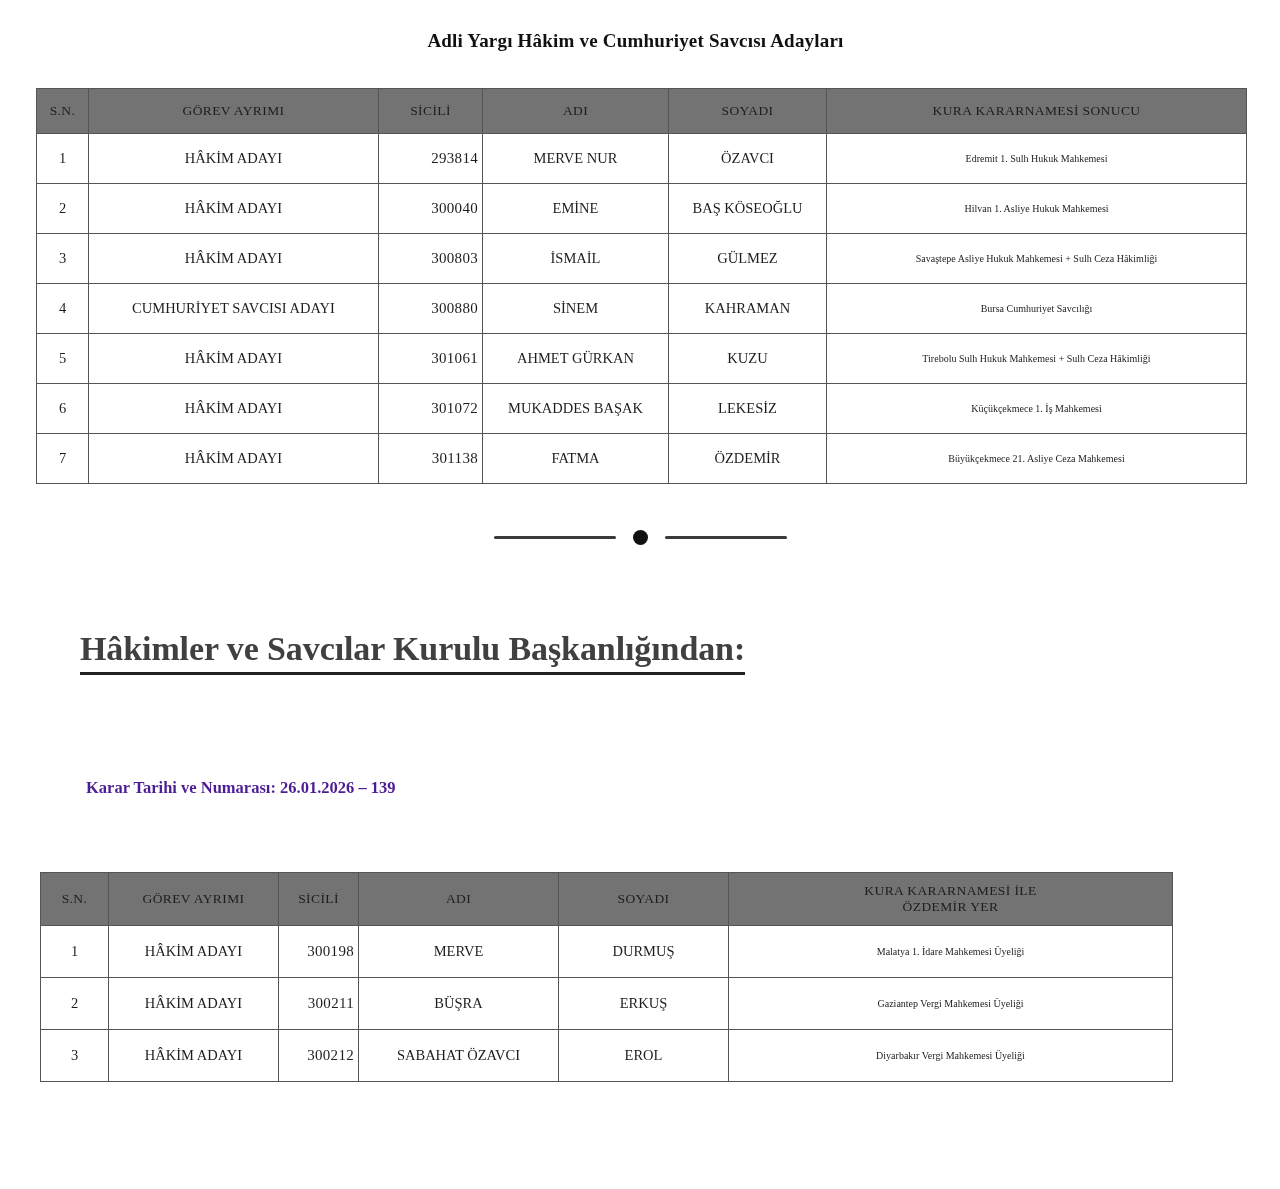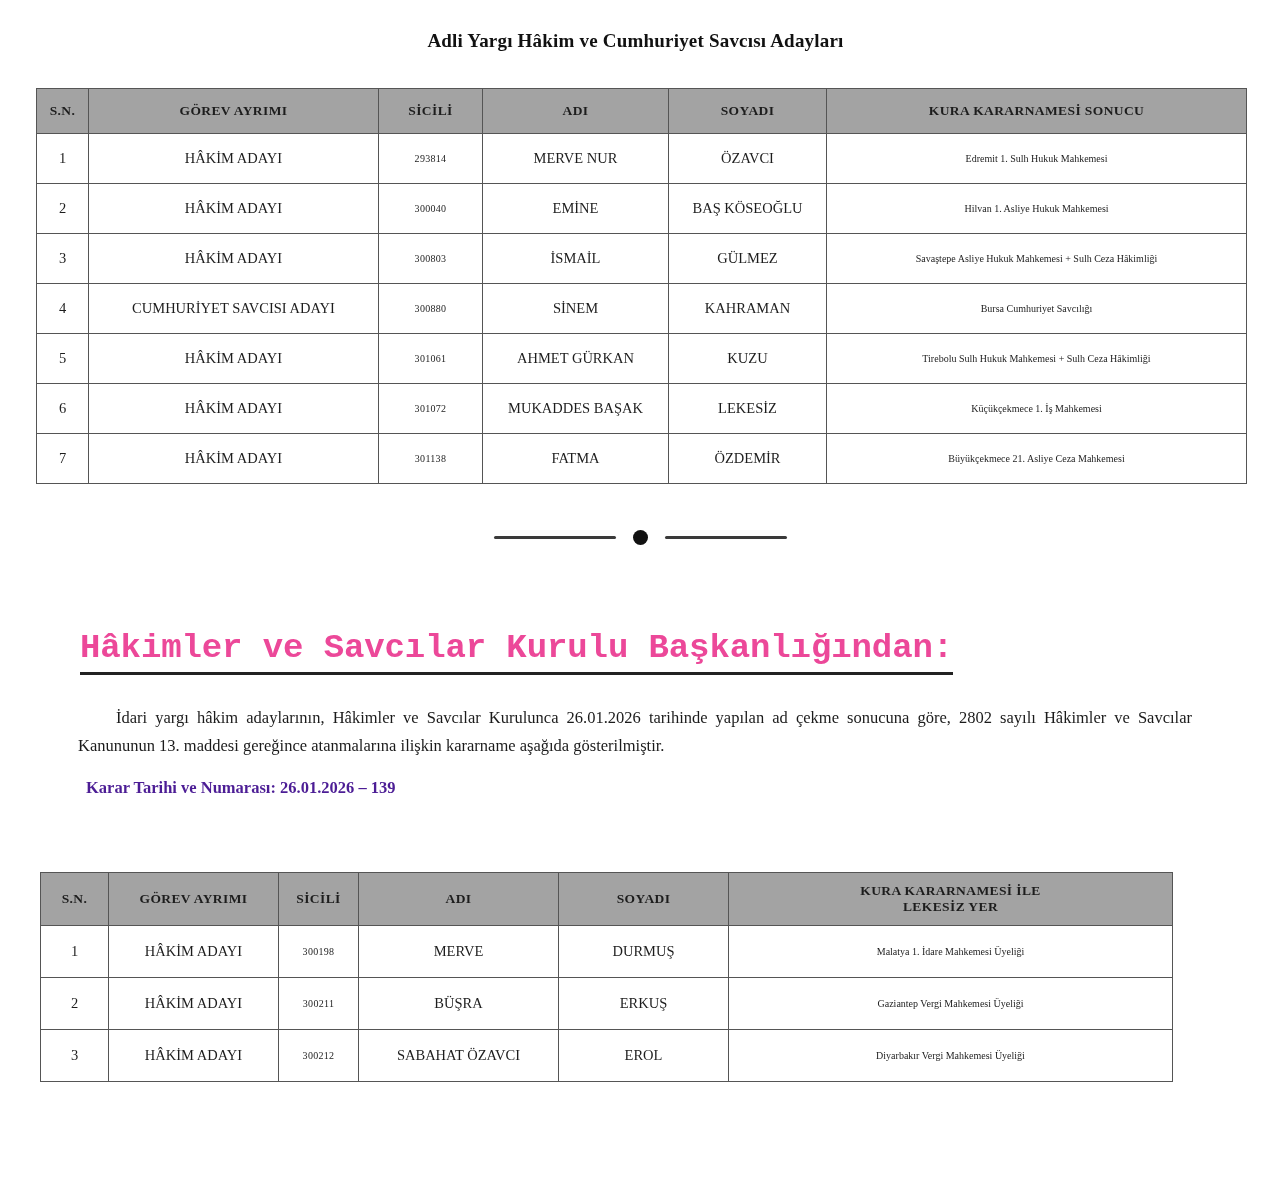--- a/index.html
+++ b/index.html
@@ -64,37 +64,38 @@
     border: 1px solid #555;
     text-align: center;
     vertical-align: middle;
     font-size: 14.5px;
     color: #1d1d1d;
     padding: 0 4px;
     font-weight: normal;
     font-family: "Liberation Serif", "DejaVu Serif", serif;
   }
   table.grid thead th {
-    background: #a3a3a3;
-    font-weight: bold;
+    background: #737373;
+    font-weight: normal;
     font-size: 13.5px;
     letter-spacing: .4px;
     height: 44px;
     line-height: 1.15;
   }
   table.grid tbody td {
     height: 49px;
     background: #fff;
   }
   table.grid tbody td.place {
     font-size: 10px;
   }
   table.grid tbody td.sicil {
-    font-size: 10px;
+    font-size: 15px;
     letter-spacing: .3px;
+    text-align: right;
   }
 
   
   .tbl-wrap-1 col.c-sn    { width: 52px; }
   .tbl-wrap-1 col.c-gorev { width: 290px; }
   .tbl-wrap-1 col.c-sicil { width: 104px; }
   .tbl-wrap-1 col.c-ad    { width: 186px; }
   .tbl-wrap-1 col.c-soyad { width: 158px; }
   .tbl-wrap-1 col.c-kura  { width: 420px; }
 
@@ -134,26 +135,25 @@
   }
 
   
   .announce-heading {
     position: absolute;
     left: 80px;
     top: 628px;
     font-size: 34px;
     font-weight: bold;
     letter-spacing: -.1px;
-    color: #ec4899;
+    color: #404040;
     padding-bottom: 3px;
     border-bottom: 3px solid #222;
     display: inline-block;
     line-height: 1.22;
-    font-family: Liberation Mono, monospace;
   }
 
   .body-par {
     position: absolute;
     left: 78px;
     top: 704px;
     width: 1114px;
     font-size: 16.5px;
     line-height: 1.72;
     text-align: justify;
@@ -266,21 +266,20 @@
   </div>
 
   <div class="divider">
     <span class="rule"></span>
     <span class="dot"></span>
     <span class="rule"></span>
   </div>
 
   <div class="announce-heading">Hâkimler ve Savcılar Kurulu Başkanlığından:</div>
 
-  <div class="body-par">İdari yargı hâkim adaylarının, Hâkimler ve Savcılar Kurulunca 26.01.2026 tarihinde yapılan ad çekme sonucuna göre, 2802 sayılı Hâkimler ve Savcılar Kanununun 13. maddesi gereğince atanmalarına ilişkin kararname aşağıda gösterilmiştir.</div>
 
   <div class="karar-line">Karar Tarihi ve Numarası: 26.01.2026 – 139</div>
 
 
   <div class="tbl-wrap-2">
     <table class="grid">
       <colgroup>
         <col class="c-sn">
           <col class="c-gorev">
           <col class="c-sicil">
@@ -290,21 +289,21 @@
       </colgroup>
       <thead>
         <tr>
           <th>S.N.</th>
           <th>GÖREV AYRIMI</th>
           <th>SİCİLİ</th>
           <th>ADI</th>
           <th>SOYADI</th>
           <th>
             <span>KURA KARARNAMESİ İLE</span><br>
-            <span>LEKESİZ YER</span>
+            <span>ÖZDEMİR YER</span>
           </th>
         </tr>
       </thead>
       <tbody>
         <tr>
           <td>1</td>
           <td>HÂKİM ADAYI</td>
           <td class="sicil">300198</td>
           <td>MERVE</td>
           <td>DURMUŞ</td>

